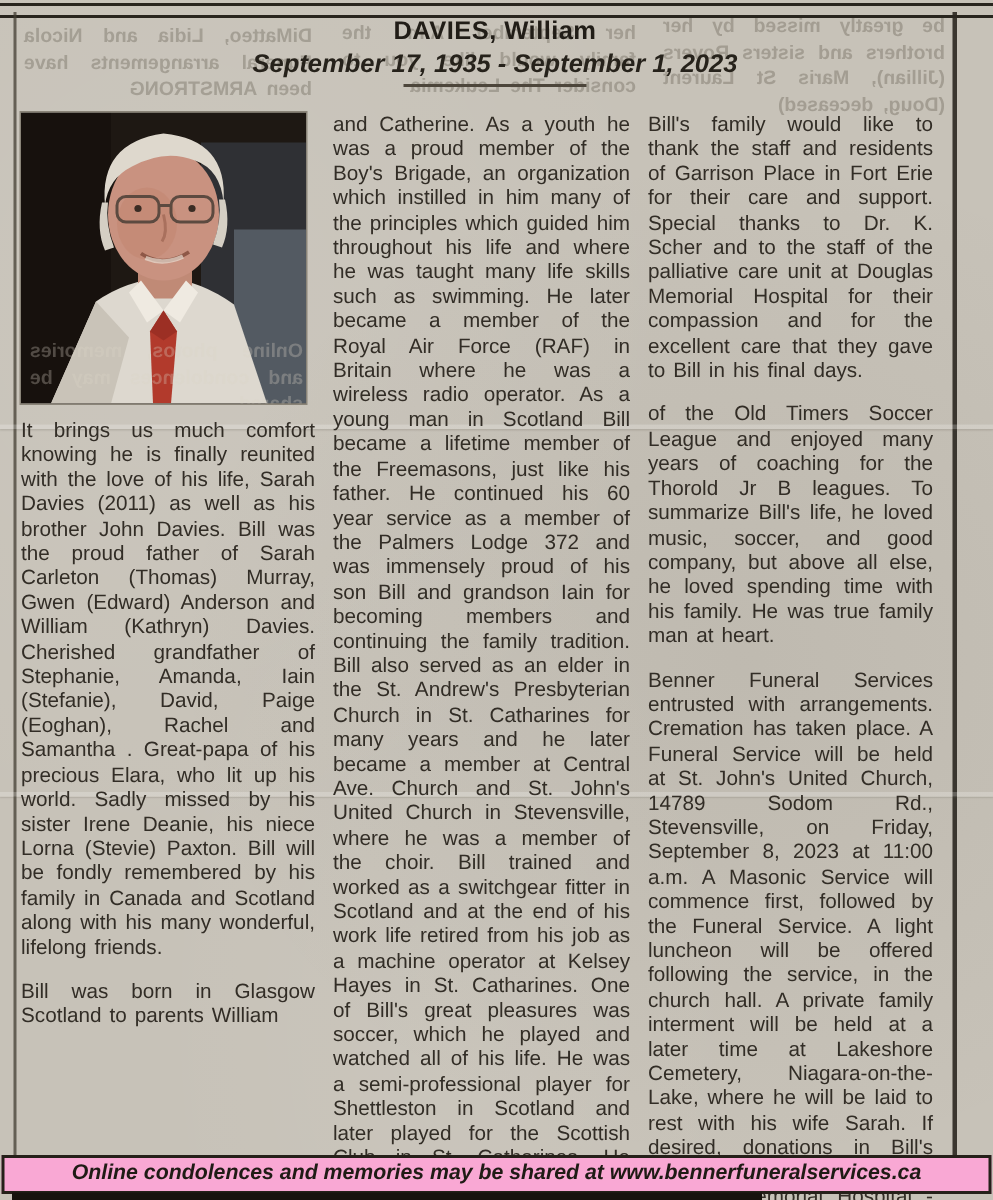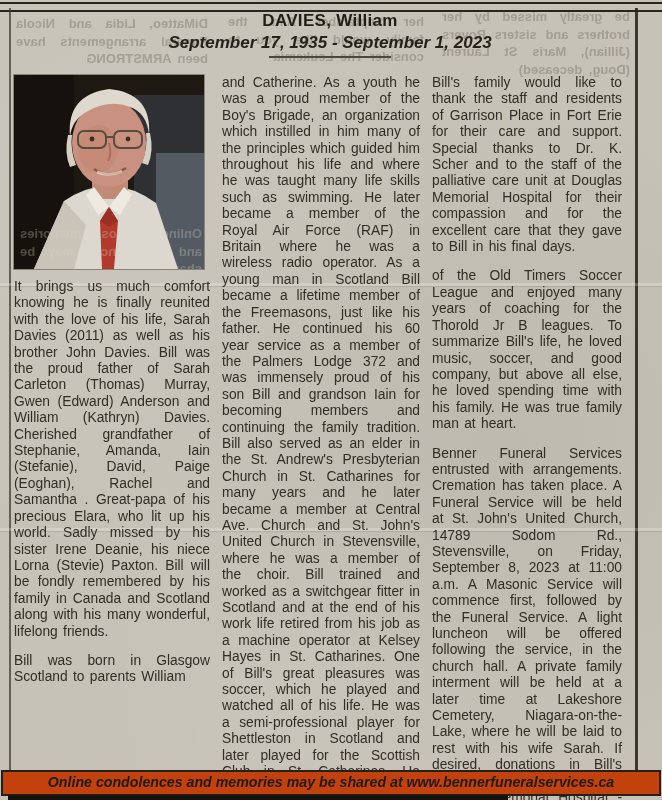--- a/index.html
+++ b/index.html
@@ -28,21 +28,21 @@
   .cols{position:absolute;top:75px;left:14px;display:flex;}
   .col{text-align:justify;font-size:13.8px;line-height:16.4px;font-weight:500;color:#322d26;}
   .col p{margin:0 0 13px;word-spacing:1.5px;}
   .col1{width:196px;margin-right:12px;}
   .col2{width:198px;margin-right:12px;}
   .col3{width:190px;}
   
   .photo{width:190px;height:194px;margin:0 0 10px;background:#1c1712;outline:1px solid #8a8478;position:relative;overflow:hidden;}
   .photo svg{display:block;}
   
-  .footer{position:absolute;left:1px;right:1px;top:770px;height:22px;border:2px solid #252019;background:#c2410c;
+  .footer{position:absolute;left:1px;right:1px;top:770px;height:22px;border:2px solid #252019;background:#f9a8d4;
     text-align:center;font-weight:bold;font-style:italic;font-size:14.2px;line-height:21px;color:#1f1b15;}
   .bottom-band{position:absolute;left:8px;top:795px;width:500px;height:5px;background:#17130e;}
   
   .ghost{position:absolute;transform:scaleX(-1);color:rgba(78,72,60,.30);filter:blur(.5px);
     font-weight:bold;font-size:13px;line-height:17.5px;text-align:justify;word-spacing:3px;}
   .ghost-light{color:rgba(218,212,198,.30);}
   .g-topleft{left:16px;top:15px;width:192px;}
   .g-topcenter{left:228px;top:13px;width:196px;}
   .g-topright{left:442px;top:8px;width:188px;}
   .g-photo{left:20px;top:232px;width:182px;}

